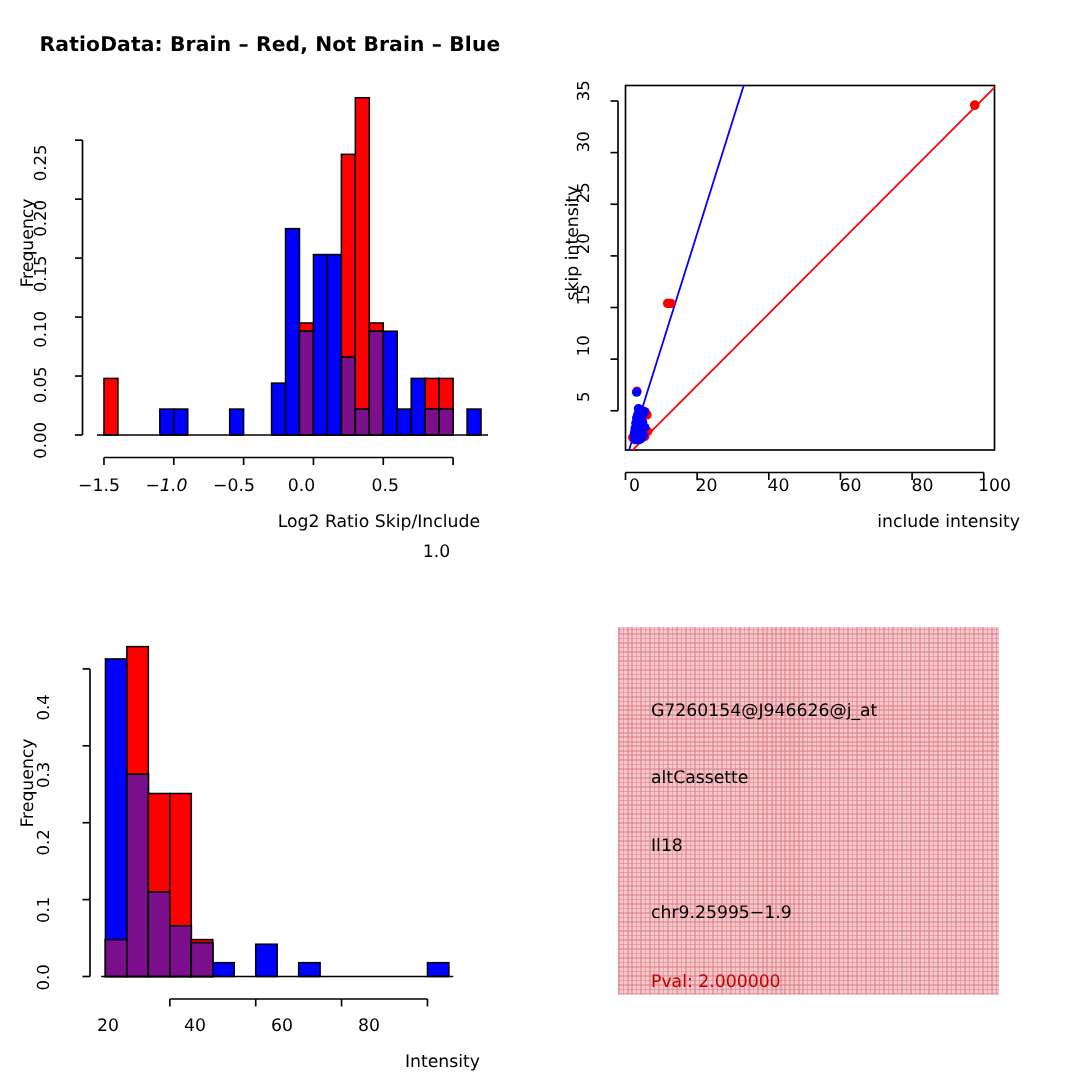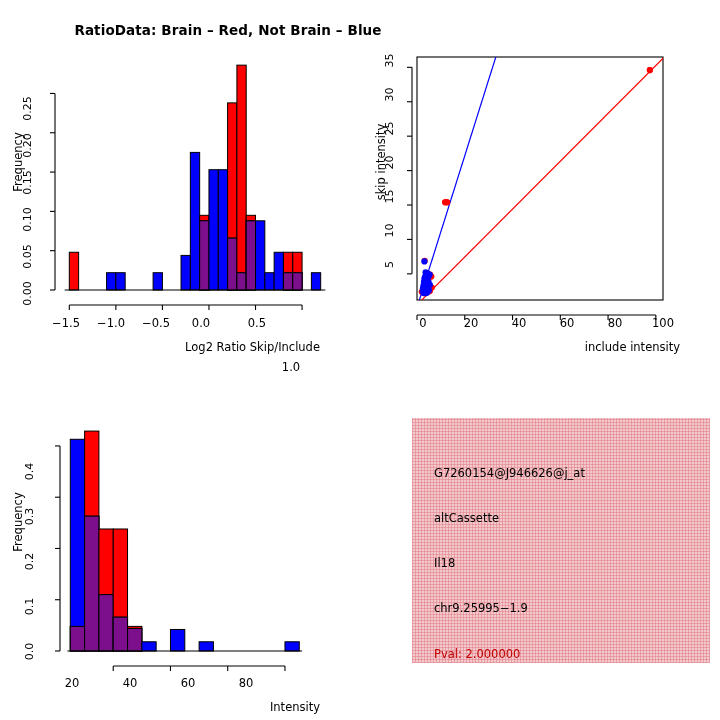--- a/index.html
+++ b/index.html
@@ -31,53 +31,53 @@
     font-family:"DejaVu Sans",sans-serif;
   }
   .tickh{
     position:absolute;font-size:11.5px;white-space:nowrap;
     text-align:center;font-family:"DejaVu Sans",sans-serif;
   }
   svg{position:absolute;left:0;top:0;overflow:visible;}
 
   
   .infobox{
-    position:absolute;left:52px;top:58px;width:298px;height:245px;
+    position:absolute;left:52px;top:58px;width:254px;height:245px;
     background-color:#f2c9cc;
     background-image:
       repeating-linear-gradient(0deg,rgba(226,126,134,.55) 0 1px,transparent 1px 3px),
       repeating-linear-gradient(90deg,rgba(226,126,134,.55) 0 1px,transparent 1px 3px);
   }
   .infoline{
     position:absolute;left:22px;font-size:11.5px;white-space:nowrap;
     font-family:"DejaVu Sans",sans-serif;color:#000;
   }
   .infoline.pval{color:#c00000;}
 </style>
 </head>
 <body>
 
 <div class="page">
 
   <div class="panel p-tl">
-    <div class="ptitle" style="top:22px;padding-left:48px;">RatioData: Brain – Red, Not Brain – Blue</div>
+    <div class="ptitle" style="top:22px;">RatioData: Brain – Red, Not Brain – Blue</div>
 
     <div class="ylabel" style="left:-22px;top:155px;width:80px;text-align:center;">Frequency</div>
 
     <div class="axlabel" style="left:40px;top:340px;width:280px;">Log2 Ratio Skip/Include</div>
 
     <div class="tickv" style="left:10px;top:287px;width:34px;text-align:center;">0.00</div>
     <div class="tickv" style="left:10px;top:250px;width:34px;text-align:center;">0.05</div>
     <div class="tickv" style="left:10px;top:213px;width:34px;text-align:center;">0.10</div>
     <div class="tickv" style="left:10px;top:176px;width:34px;text-align:center;">0.15</div>
     <div class="tickv" style="left:10px;top:139px;width:34px;text-align:center;">0.20</div>
     <div class="tickv" style="left:10px;top:102px;width:34px;text-align:center;">0.25</div>
 
     <div class="tickh" style="left:46px;top:316px;width:40px;">−1.5</div>
-    <div class="tickh" style="left:91px;top:316px;width:40px;">−1.0</div>
+    <div class="tickh" style="left:91px;top:316px;width:40px;font-style:italic;">−1.0</div>
     <div class="tickh" style="left:136px;top:316px;width:40px;">−0.5</div>
     <div class="tickh" style="left:181px;top:316px;width:40px;">0.0</div>
     <div class="tickh" style="left:226px;top:316px;width:40px;text-align:right;">0.5</div>
     <div class="tickh" style="left:271px;top:316px;width:40px;margin-top:44px;">1.0</div>
 
     <svg id="svg-ratio" width="360" height="360">
         <g>
           <rect x="69.31034482758622" y="252.26206896551724" width="9.310344827586206" height="37.737931034482756" fill="#ff0000" stroke="#000" stroke-width="1"></rect>
           <rect x="106.55172413793103" y="272.70344827586206" width="9.310344827586206" height="17.29655172413794" fill="#0000ff" stroke="#000" stroke-width="1"></rect>
           <rect x="115.86206896551724" y="272.70344827586206" width="9.310344827586206" height="17.29655172413794" fill="#0000ff" stroke="#000" stroke-width="1"></rect>

